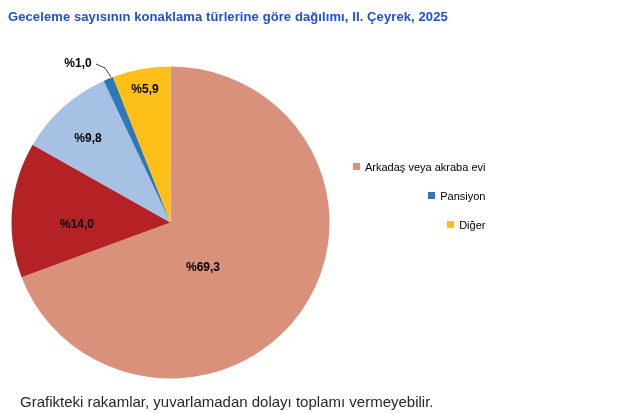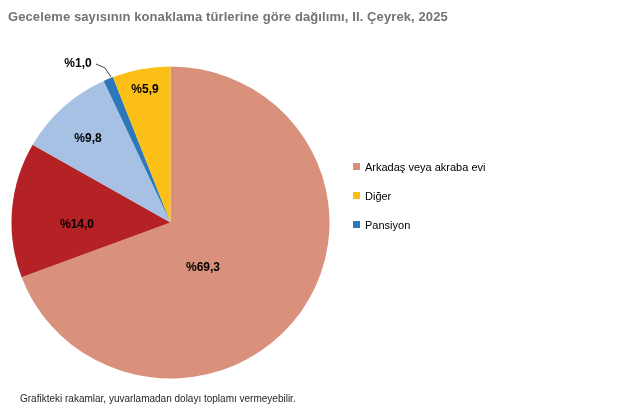--- a/index.html
+++ b/index.html
@@ -14,35 +14,36 @@
     height: 413px;
     background: #ffffff;
     overflow: hidden;
   }
   .chart-title {
     position: absolute;
     left: 8px;
     top: 9px;
     font-size: 13px;
     font-weight: bold;
-    color: #737373;
+    color: #1d4ed8;
     letter-spacing: 0.1px;
     white-space: nowrap;
   }
   .pie-svg {
     position: absolute;
     left: 0;
     top: 0;
   }
   .legend {
     position: absolute;
     left: 353px;
     top: 159px;
     display: flex;
     flex-direction: column;
+    align-items: flex-end;
   }
   .legend-item {
     display: flex;
     align-items: center;
     height: 15px;
     margin-bottom: 14px;
   }
   .legend-swatch {
     width: 7px;
     height: 7px;
@@ -51,21 +52,21 @@
   }
   .legend-label {
     font-size: 11px;
     color: #000000;
     white-space: nowrap;
   }
   .footnote {
     position: absolute;
     left: 20px;
     top: 393px;
-    font-size: 10px;
+    font-size: 15px;
     color: #262626;
     white-space: nowrap;
   }
   .slice-label {
     font-family: "Liberation Sans", sans-serif;
     font-size: 12px;
     font-weight: bold;
     fill: #000000;
   }
 </style>
@@ -88,23 +89,23 @@
       <text x="78" y="67" text-anchor="middle" class="slice-label">%1,0</text>
       <text x="145" y="93" text-anchor="middle" class="slice-label">%5,9</text>
     </svg>
 
   <div class="legend" id="legend">
       <div class="legend-item">
         <span class="legend-swatch" style="background: rgb(217, 145, 124);"></span>
         <span class="legend-label">Arkadaş veya akraba evi</span>
       </div>
       <div class="legend-item">
+        <span class="legend-swatch" style="background: rgb(46, 120, 184);"></span>
+        <span class="legend-label">Pansiyon</span>
+      </div>
+      <div class="legend-item">
         <span class="legend-swatch" style="background: rgb(252, 191, 23);"></span>
         <span class="legend-label">Diğer</span>
-      </div>
-      <div class="legend-item">
-        <span class="legend-swatch" style="background: rgb(46, 120, 184);"></span>
-        <span class="legend-label">Pansiyon</span>
       </div>
     </div>
 
   <div class="footnote">Grafikteki rakamlar, yuvarlamadan dolayı toplamı vermeyebilir.</div>
 </div>
 
 </body></html>

